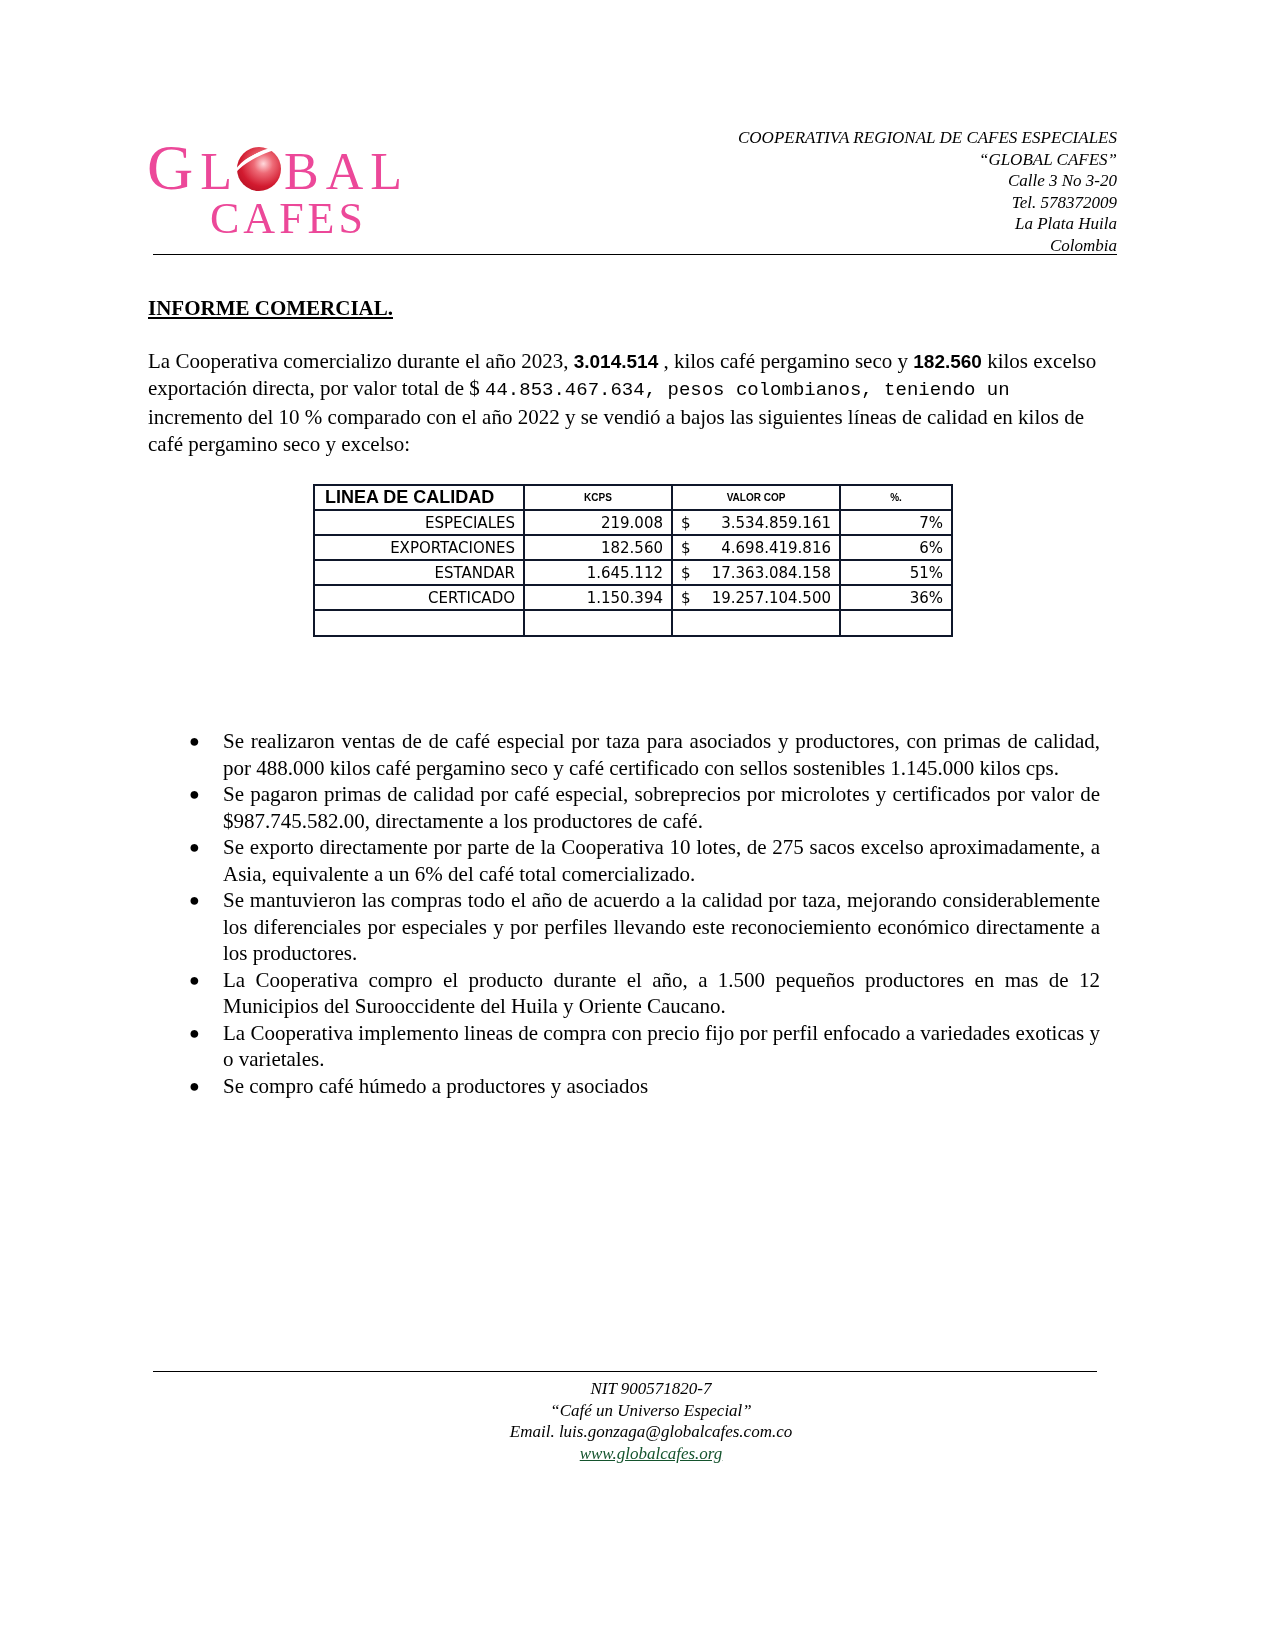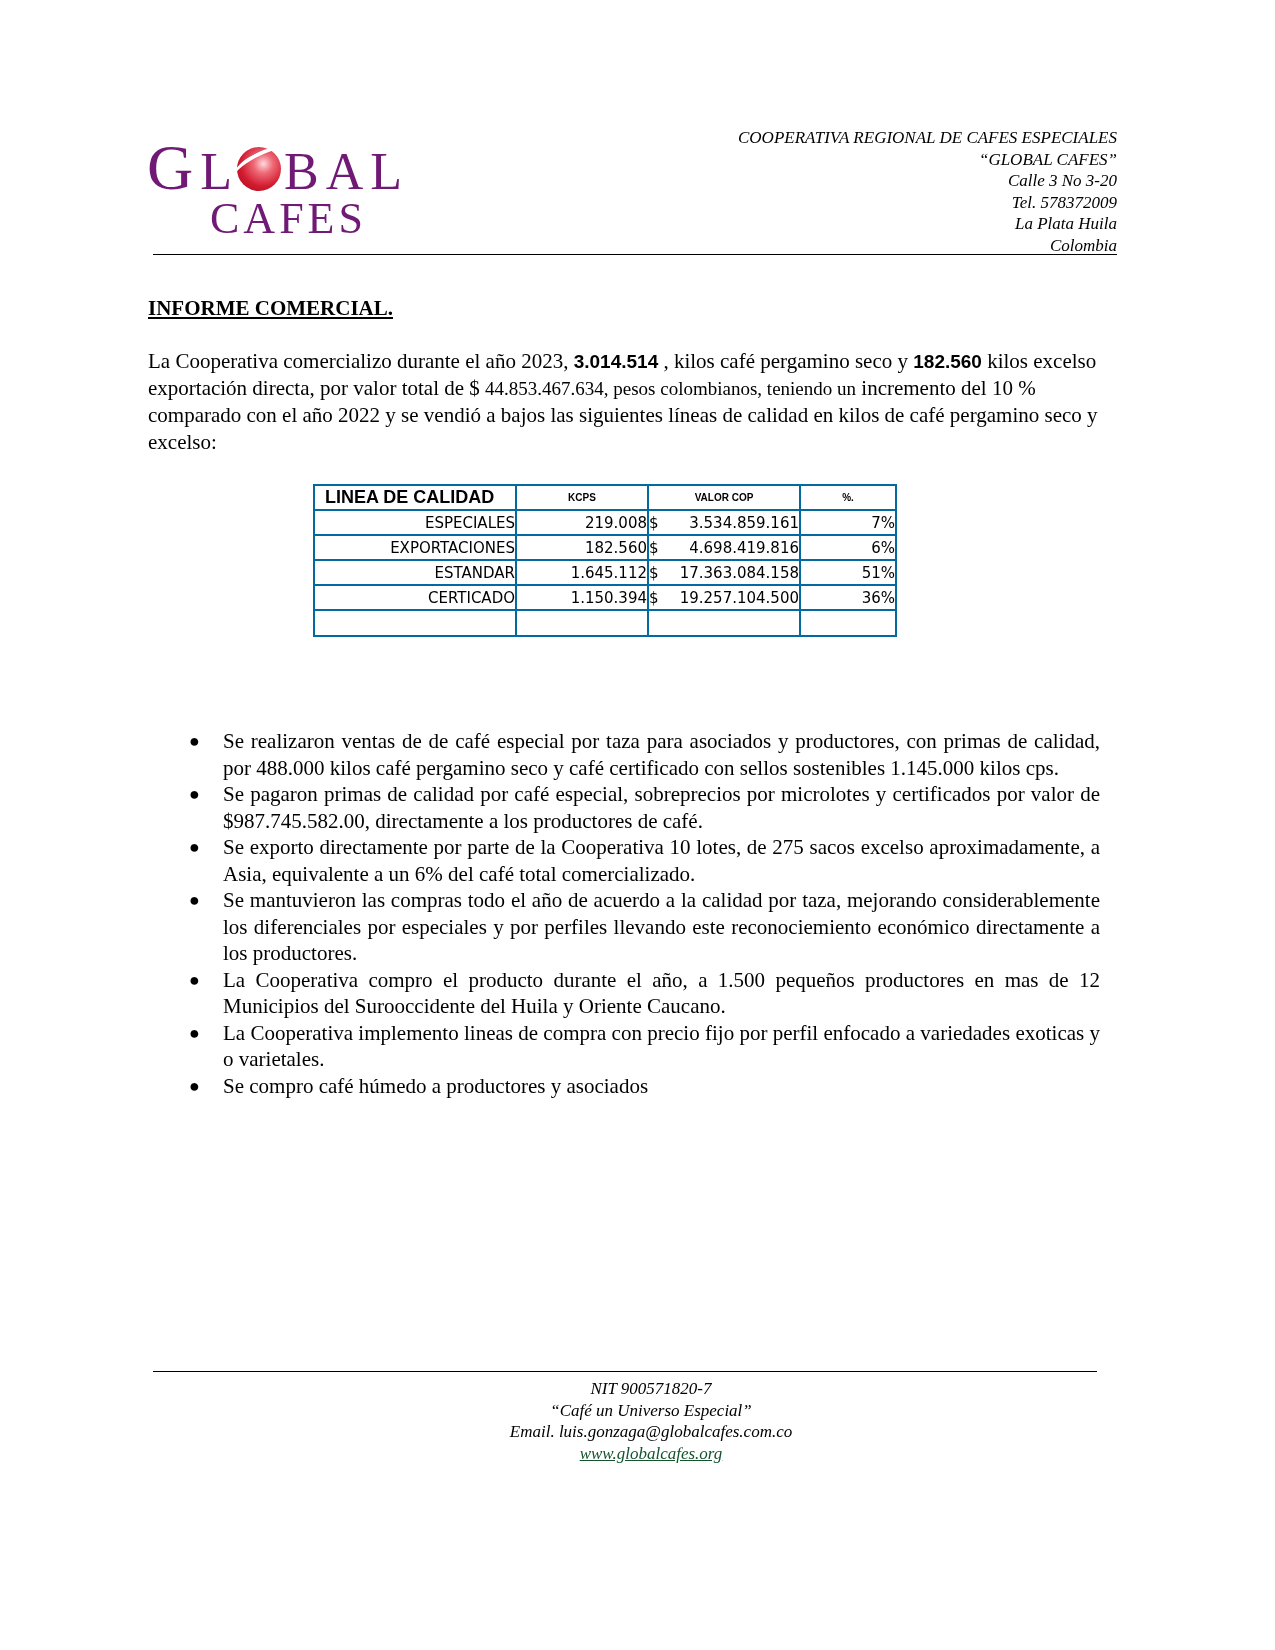--- a/index.html
+++ b/index.html
@@ -1,20 +1,20 @@
 <!DOCTYPE html>
 <html><head>
 <meta charset="utf-8">
 <style>
   html, body { margin: 0; padding: 0; background: #ffffff; }
   body { width: 1275px; height: 1650px; position: relative; overflow: hidden;
          font-family: "Liberation Serif", "DejaVu Serif", serif; color: #000; }
 
   
-  .logo { position: absolute; left: 147px; top: 136px; width: 250px; height: 100px; color: #701a75; }
+  .logo { position: absolute; left: 147px; top: 136px; width: 250px; height: 100px; color: #ec4899; }
   .logo-top { position: absolute; left: 0; top: 0; font-family: "Liberation Serif", serif;
               font-size: 64px; line-height: 64px; letter-spacing: 7px; white-space: nowrap; }
   .logo-top .cap { font-size: 64px; }
   .logo-top .sm { font-size: 52px; }
   .logo-globe { display: inline-block; width: 44px; height: 44px; border-radius: 50%;
                 vertical-align: -2px; margin: 0 3px 0 -2px;
                 background: radial-gradient(circle at 60% 38%, #ffd9dc 0%, #ee6b77 25%, #d21a2f 60%, #9e0c1e 100%);
                 position: relative; }
   .logo-globe::after { content: ""; position: absolute; left: -6px; top: 6px; width: 56px; height: 18px;
                        border-top: 4px solid #fff; border-radius: 50%; transform: rotate(-28deg); }
@@ -29,26 +29,26 @@
   .rule { position: absolute; height: 0; border-top: 1.3px solid #000; }
   .rule-top { left: 153px; width: 964px; top: 254px; }
   .rule-bottom { left: 153px; width: 944px; top: 1371px; }
 
   
   .title { position: absolute; left: 148px; top: 296px; font-size: 21px; font-weight: bold;
            text-decoration: underline; white-space: nowrap; }
   .intro { position: absolute; left: 148px; top: 348px; width: 960px; font-size: 21px; line-height: 27px;
            text-align: left; }
   .intro .b { font-family: "Liberation Sans", "DejaVu Sans", sans-serif; font-weight: bold; font-size: 19px; }
-  .intro .sans { font-family: Liberation Serif, serif; font-size: 19px; }
+  .intro .sans { font-family: Liberation Mono, monospace; font-size: 19px; }
 
   
   .tbl { position: absolute; left: 313px; top: 484px; border-collapse: collapse;
          font-family: "DejaVu Sans", "Liberation Sans", sans-serif; font-size: 15px; }
-  .tbl td, .tbl th { border: 2px solid #0369a1; padding: 0 0; height: 23px; white-space: nowrap; }
+  .tbl td, .tbl th { border: 2px solid #0f172a; padding: 0 8px; height: 23px; white-space: nowrap; }
   .tbl th { font-weight: bold; font-size: 10px; text-align: center; font-family: "Liberation Sans", sans-serif; }
   .tbl th.first { font-size: 18px; text-align: left; padding-left: 10px; }
   .tbl .c1 { width: 190px; text-align: right; }
   .tbl .c2 { width: 130px; text-align: right; }
   .tbl .c3 { width: 150px; text-align: left; border-radius: 11px; }
   .tbl .c4 { width: 94px; text-align: right; }
   .tbl tr.total td { font-weight: bold; height: 26px; }
   .tbl tr.blank td { height: 24px; }
   .money { display: flex; justify-content: space-between; }
   .money .amt { text-align: right; }

